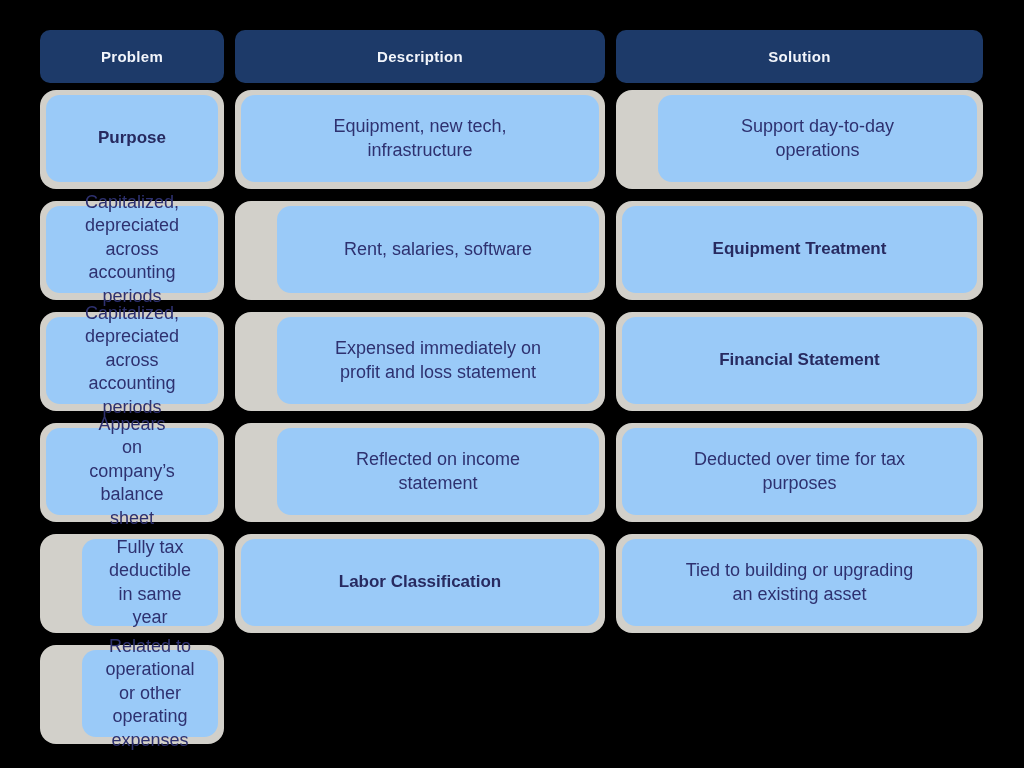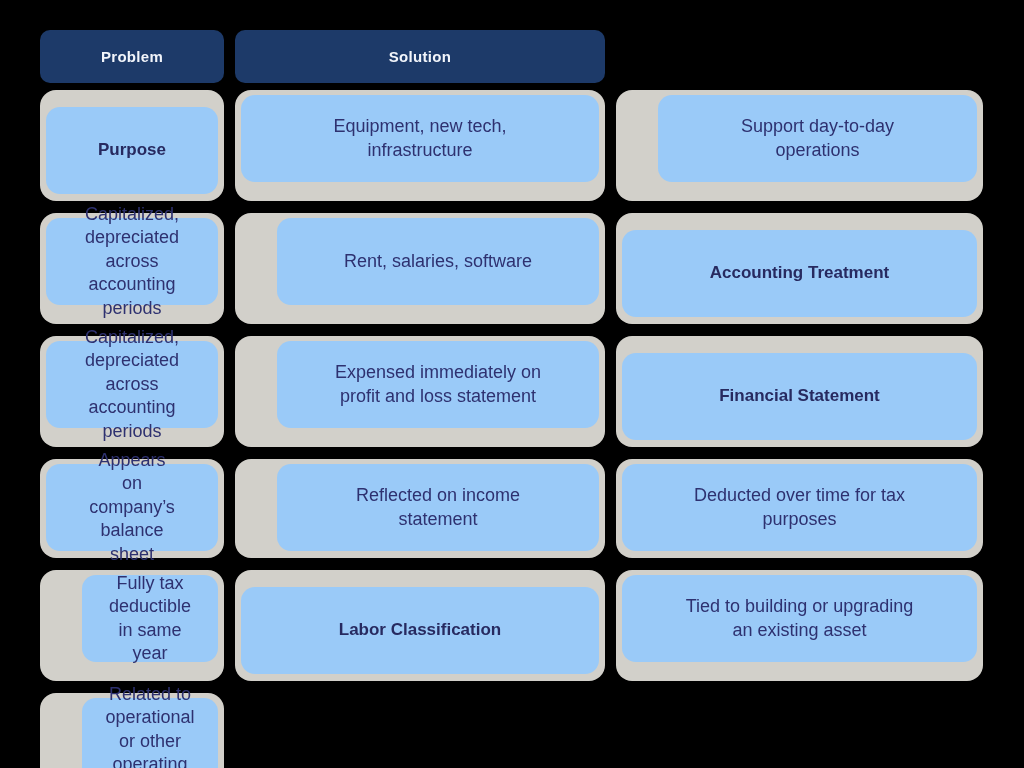--- a/index.html
+++ b/index.html
@@ -63,33 +63,33 @@
     text-align:center;
     color:var(--body-text);
     font-size:18px;
     line-height:1.3;
   }
   .cell.problem{
     font-weight:bold;
     font-size:17px;
     color:var(--label-text);
     padding:0 14px;
-    margin-top:12px;
   }
   .cell.desc{padding:0 56px;}
   .cell.sol{padding:0 40px;margin-left:36px;}
 </style>
 </head>
 <body>
 
 <div class="canvas">
   <div class="comparison-table">
 
     <div class="header-row">
       <div class="header-cell">Problem</div>
+      <div class="header-cell">Description</div>
       <div class="header-cell">Solution</div>
     </div>
 
     <div class="body-grid" id="body-grid">
   <div class="mat">
     <div class="cell problem">Purpose</div>
   </div>
   <div class="mat">
     <div class="cell desc">Equipment, new tech, infrastructure</div>
   </div>
@@ -98,21 +98,21 @@
   </div>
 
   <div class="mat">
     <div class="cell desc">Capitalized, depreciated across accounting periods</div>
   </div>
   <div class="mat">
     <div class="cell sol">Rent, salaries, software</div>
   </div>
 
   <div class="mat">
-    <div class="cell problem">Accounting Treatment</div>
+    <div class="cell problem">Equipment Treatment</div>
   </div>
   <div class="mat">
     <div class="cell desc">Capitalized, depreciated across accounting periods</div>
   </div>
   <div class="mat">
     <div class="cell sol">Expensed immediately on profit and loss statement</div>
   </div>
 
   <div class="mat">
     <div class="cell problem">Financial Statement</div>

